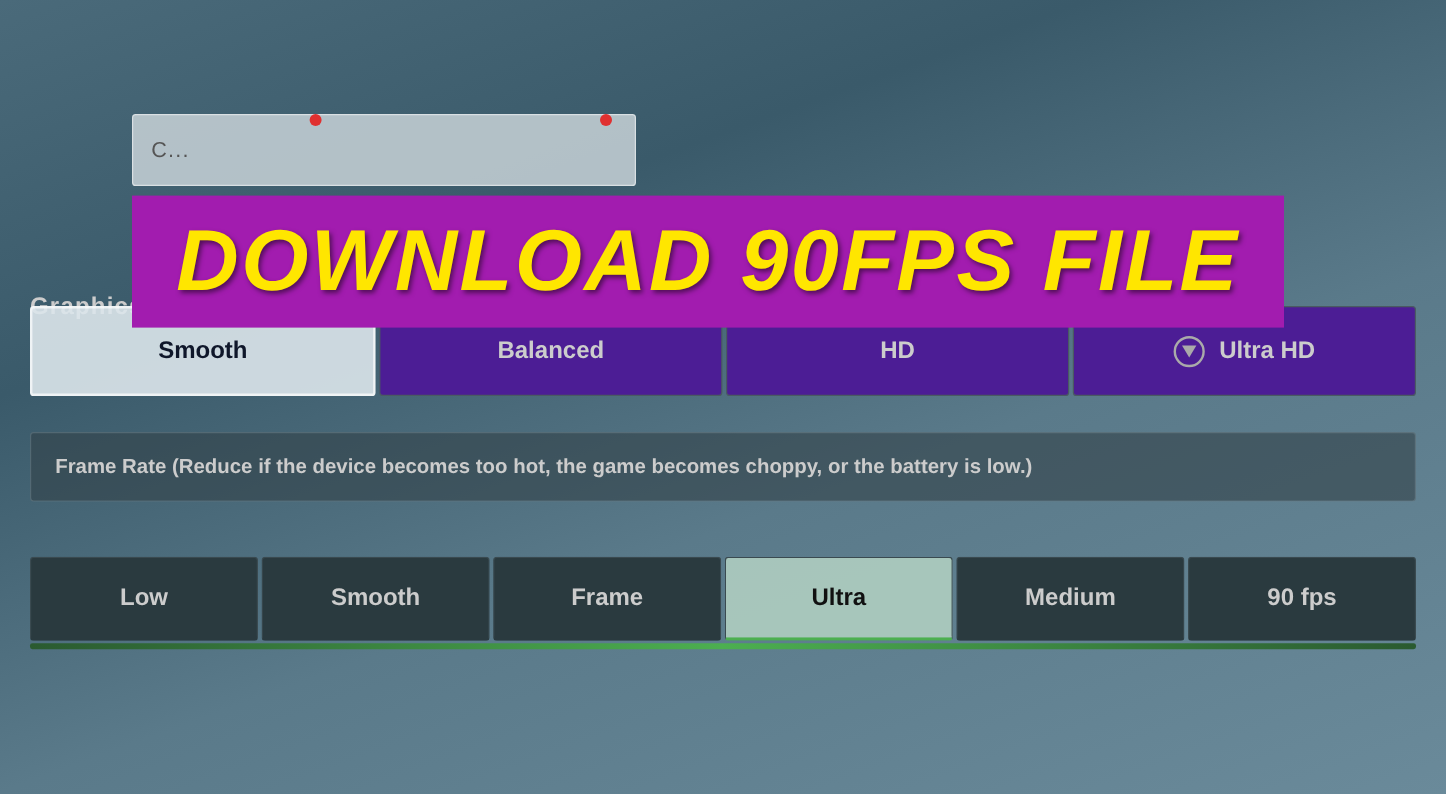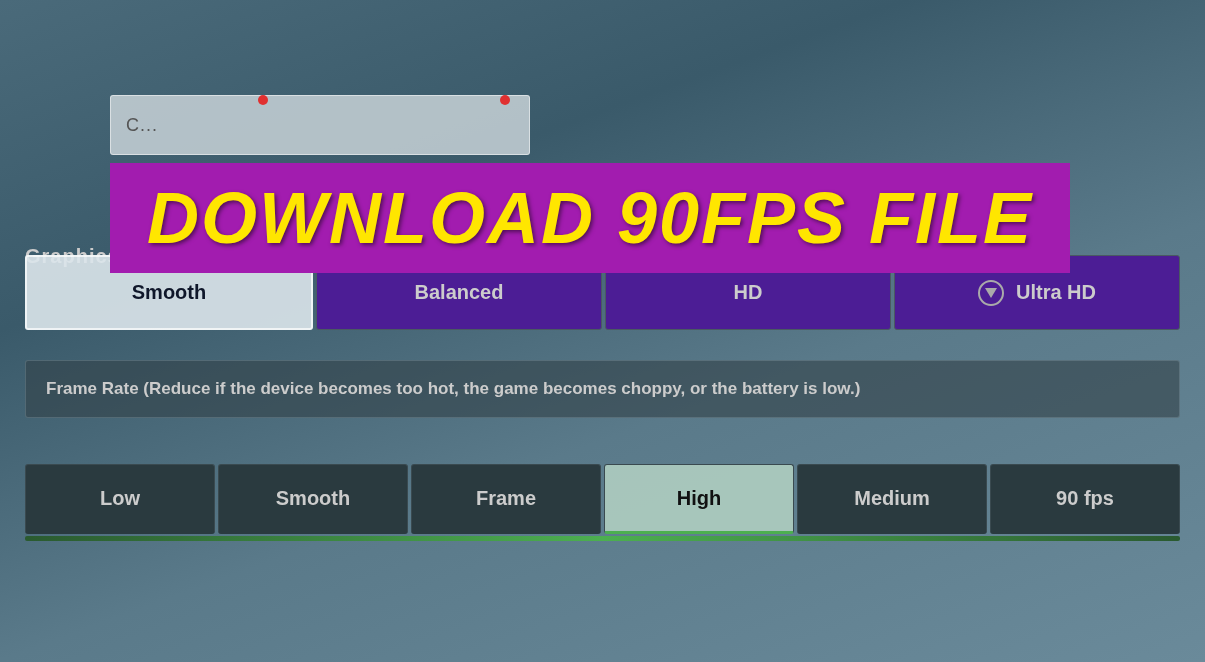--- a/index.html
+++ b/index.html
@@ -246,21 +246,21 @@
     <div class="fps-tab">
       <span>Low</span>
     </div>
     <div class="fps-tab">
       <span>Smooth</span>
     </div>
     <div class="fps-tab">
       <span>Frame</span>
     </div>
     <div class="fps-tab active">
-      <span>High</span>
+      <span>Ultra</span>
     </div>
     <div class="fps-tab">
       <span>Medium</span>
     </div>
     <div class="fps-tab">
       <span>90 fps</span>
     </div>
   </div>
   <div class="fps-bottom-bar"></div>
 </div>

